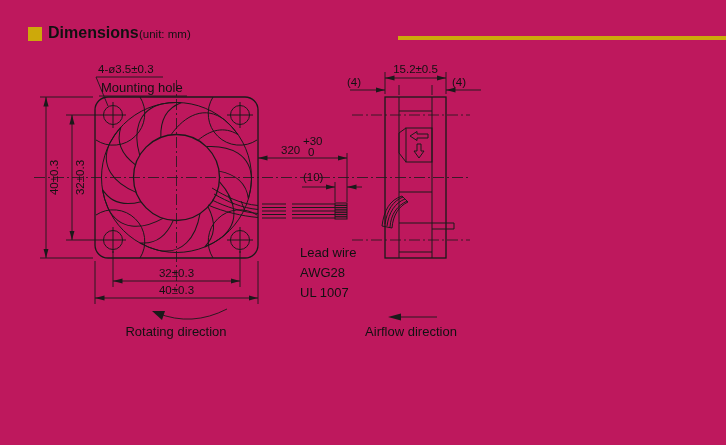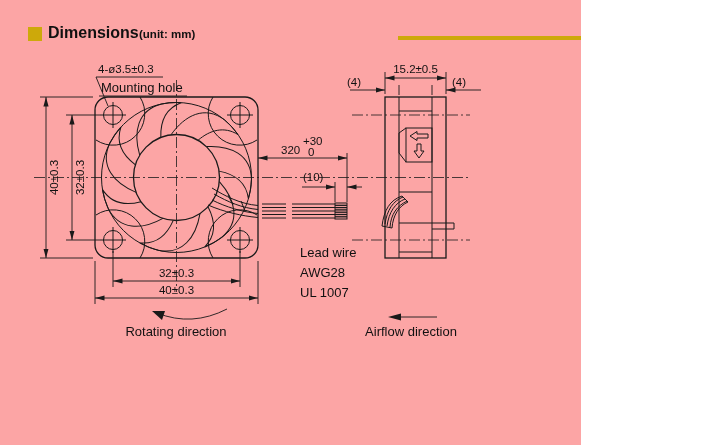--- a/index.html
+++ b/index.html
@@ -1,23 +1,23 @@
 <!DOCTYPE html>
 <html><head>
 <meta charset="utf-8">
 <style>
   html,body{margin:0;padding:0;background:#ffffff;}
   #page{
-    position:relative;width:581px;height:445px;background:#fca5a5;
+    position:relative;width:726px;height:445px;background:#be185d;
     font-family:"Liberation Sans",sans-serif;overflow:hidden;
   }
   
   #hdr-square{position:absolute;left:28px;top:27px;width:14px;height:14px;background:#CDA90A;}
   #hdr-title{position:absolute;left:48px;top:24px;font-size:16px;font-weight:bold;color:#111;}
-  #hdr-unit{position:absolute;left:139px;top:28px;font-size:11.5px;font-weight:bold;color:#111;}
+  #hdr-unit{position:absolute;left:139px;top:28px;font-size:11.5px;font-weight:normal;color:#111;}
   #hdr-note{position:absolute;left:216px;top:29.5px;font-size:10px;color:#111;}
   #hdr-rule{position:absolute;left:398px;top:36px;width:328px;height:3.5px;background:#CDA90A;}
   
   svg{position:absolute;left:0;top:0;}
   svg text{font-family:"Liberation Sans",sans-serif;fill:#111;font-size:11.5px;}
   svg text.lbl{font-size:13px;}
   .ln{stroke:#1a1a1a;stroke-width:1.3;fill:none;}
   .thin{stroke:#1a1a1a;stroke-width:1;fill:none;}
   .dim{stroke:#1a1a1a;stroke-width:0.9;fill:none;}
   .cl{stroke:#1a1a1a;stroke-width:0.8;fill:none;stroke-dasharray:11 3 2 3;}

